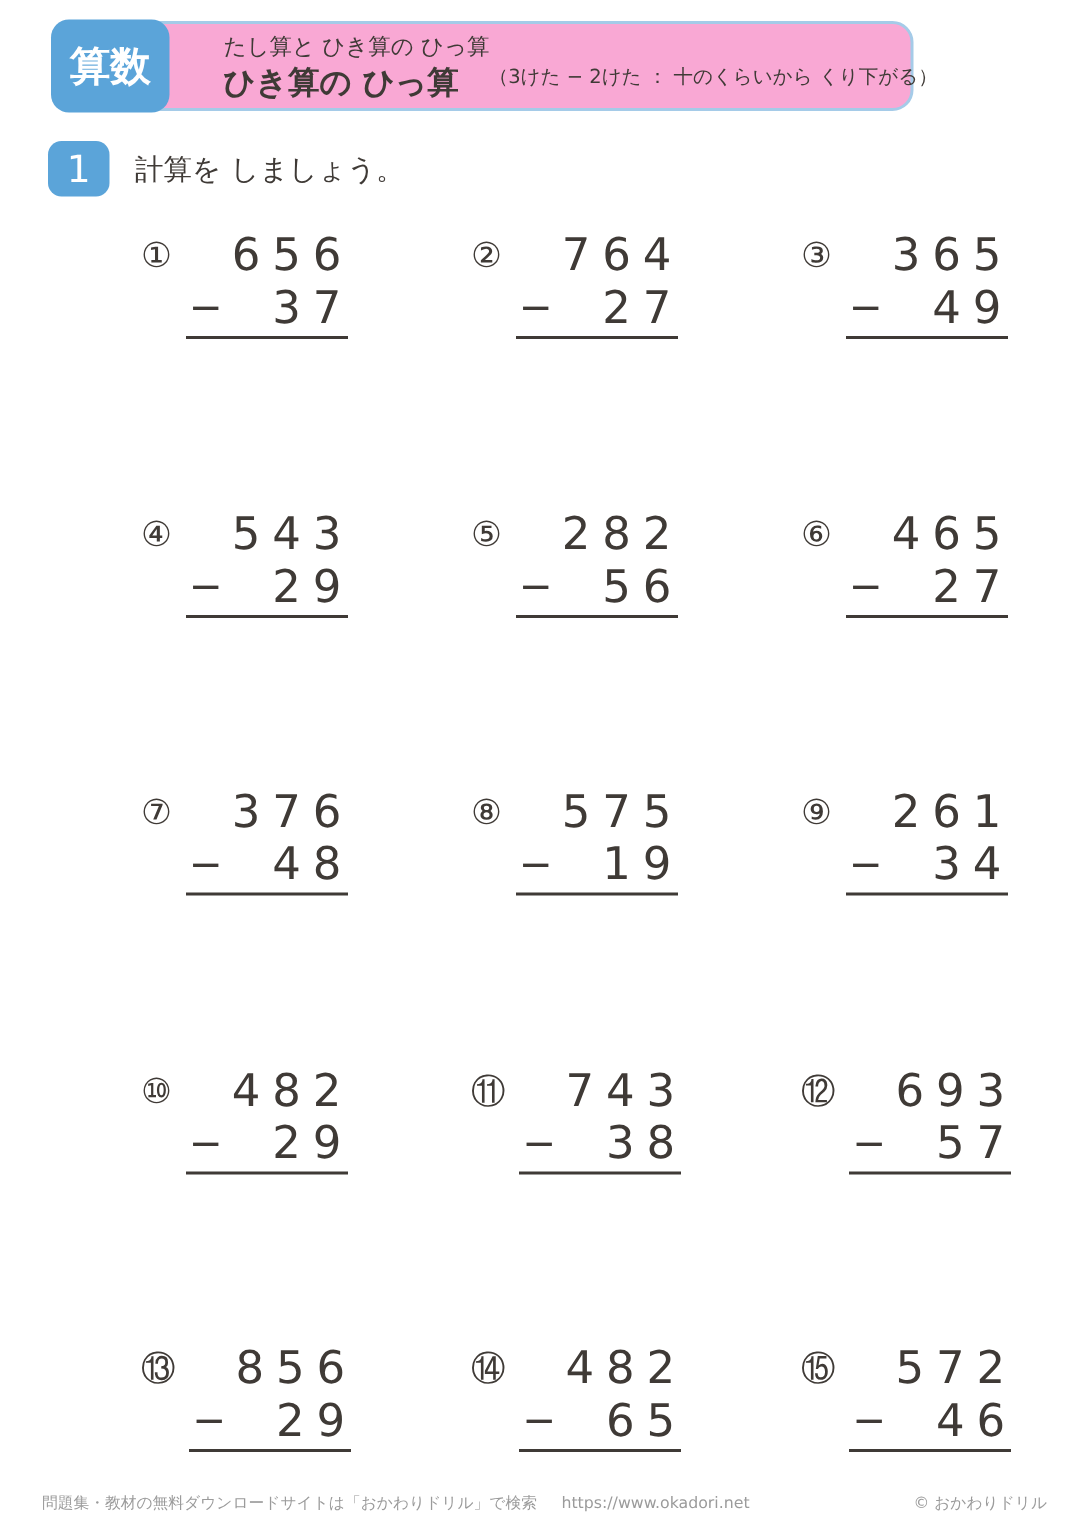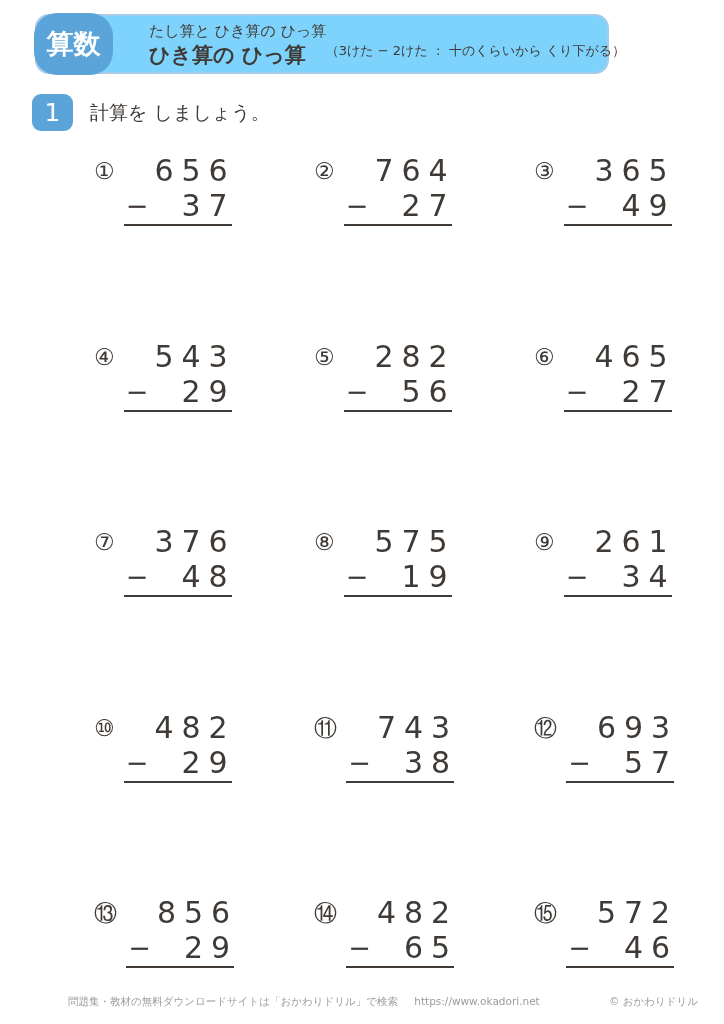--- a/index.html
+++ b/index.html
@@ -11,25 +11,25 @@
   html,body{margin:0;padding:0;background:#ffffff;}
   .page{
     position:relative;width:724px;height:1024px;background:#ffffff;
     font-family:"DejaVu Sans", sans-serif;color:var(--ink);overflow:hidden;
   }
   
   .header{position:absolute;top:14px;left:35px;width:574px;height:60px;}
   .title-box{
     position:absolute;inset:0;border:2px solid var(--border-blue);border-radius:14px;
     box-sizing:border-box;padding:5px 10px 4px 112px;
-    display:flex;flex-direction:column;justify-content:center;gap:1px;background:#7dd3fc;
+    display:flex;flex-direction:column;justify-content:center;gap:1px;background:#f9a8d4;
   }
   .subject-badge{
     position:absolute;left:-1px;top:-1px;width:79px;height:62px;
-    background:var(--accent);border-radius:23px;color:#ffffff;
+    background:var(--accent);border-radius:12px;color:#ffffff;
     font-size:27px;font-weight:bold;display:flex;align-items:center;justify-content:center;
     z-index:2;
   }
   .title-line1{font-size:15px;line-height:19px;}
   .title-line2{display:flex;align-items:flex-start;gap:4px;white-space:nowrap;}
   .title-main{font-size:21px;font-weight:bold;line-height:26px;}
   .title-sub{font-size:13px;margin-left:16px;}
   
   .section-head{position:absolute;top:94px;left:32px;display:flex;align-items:center;gap:17px;}
   .section-number{
@@ -49,21 +49,21 @@
   .cell{
     width:27px;height:35px;line-height:35px;font-size:30px;
     text-align:center;letter-spacing:0;
   }
   .minus{font-size:27px;}
   .calc-line{border-top:2.5px solid var(--ink);margin-top:1px;}
   
   .footer{
     position:absolute;left:28px;right:26px;top:995px;
     display:flex;justify-content:space-between;align-items:baseline;
-    font-size:10.5px;color:var(--footer-gray);margin-left:40px;
+    font-size:10.5px;color:var(--footer-gray);
   }
   .footer-left span + span{margin-left:13px;}
 </style>
 </head>
 <body>
 
 <div class="page">
 
   <header class="header">
     <div class="title-box">

